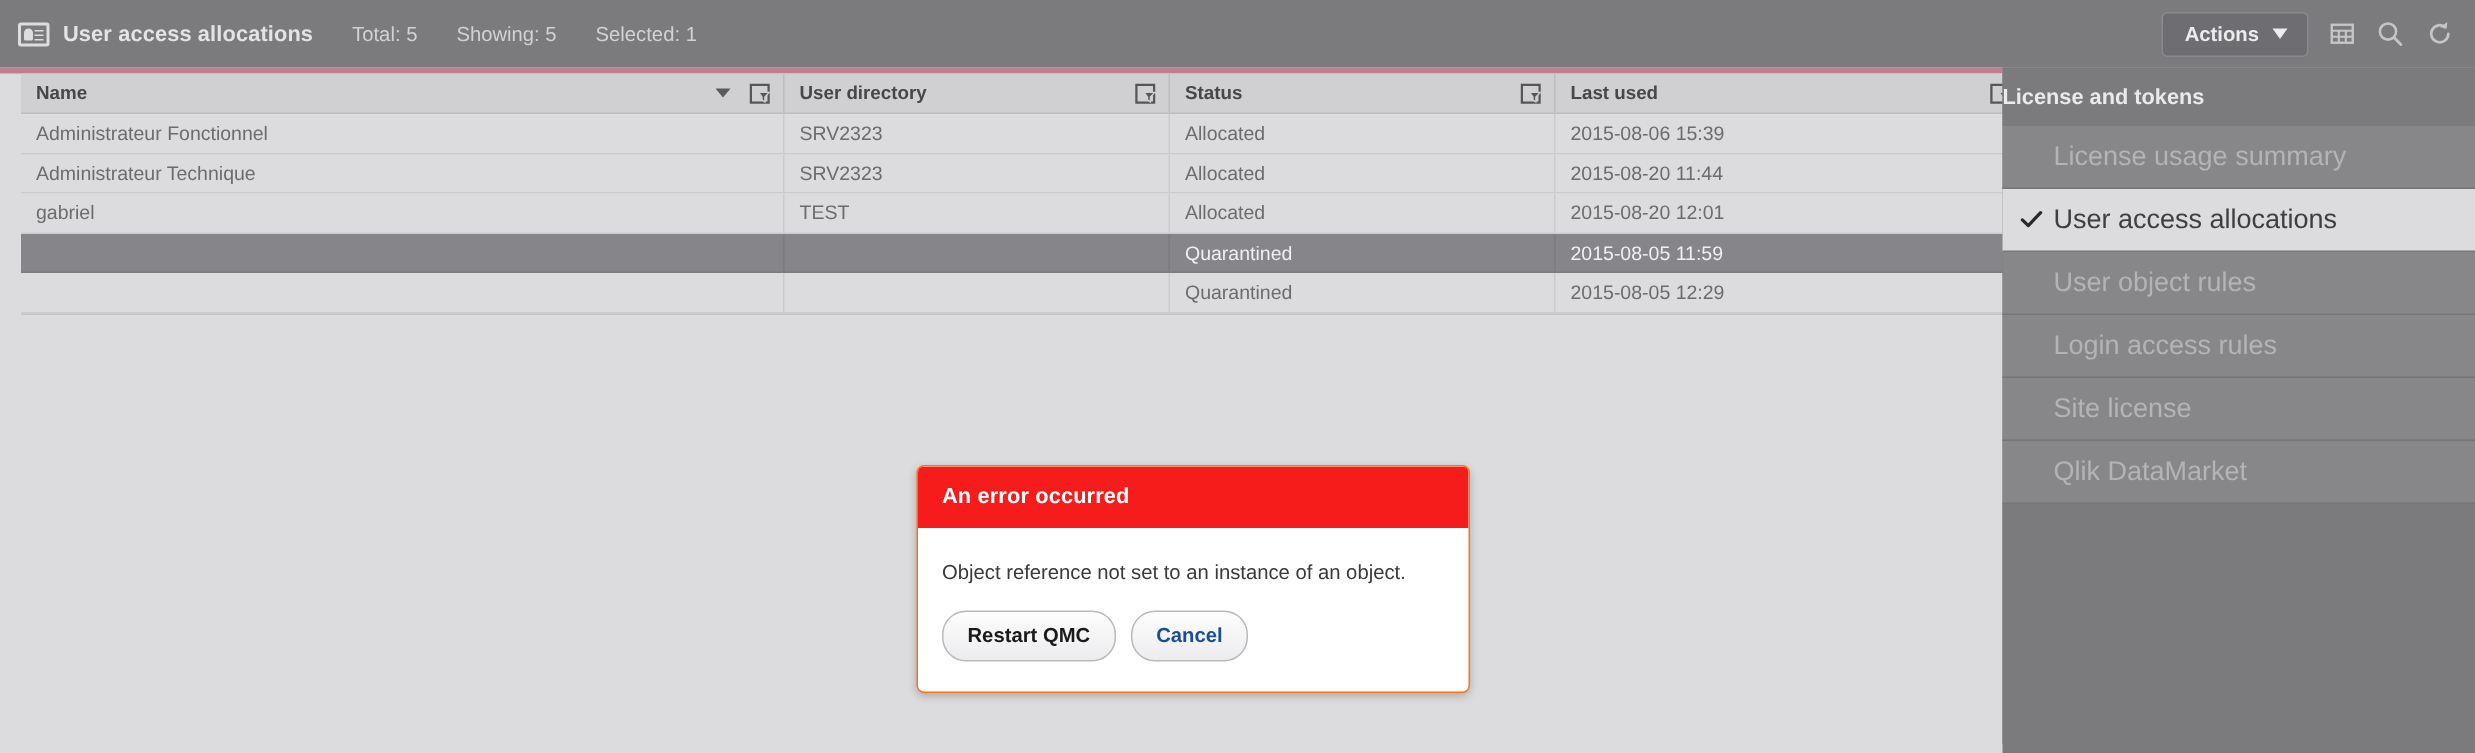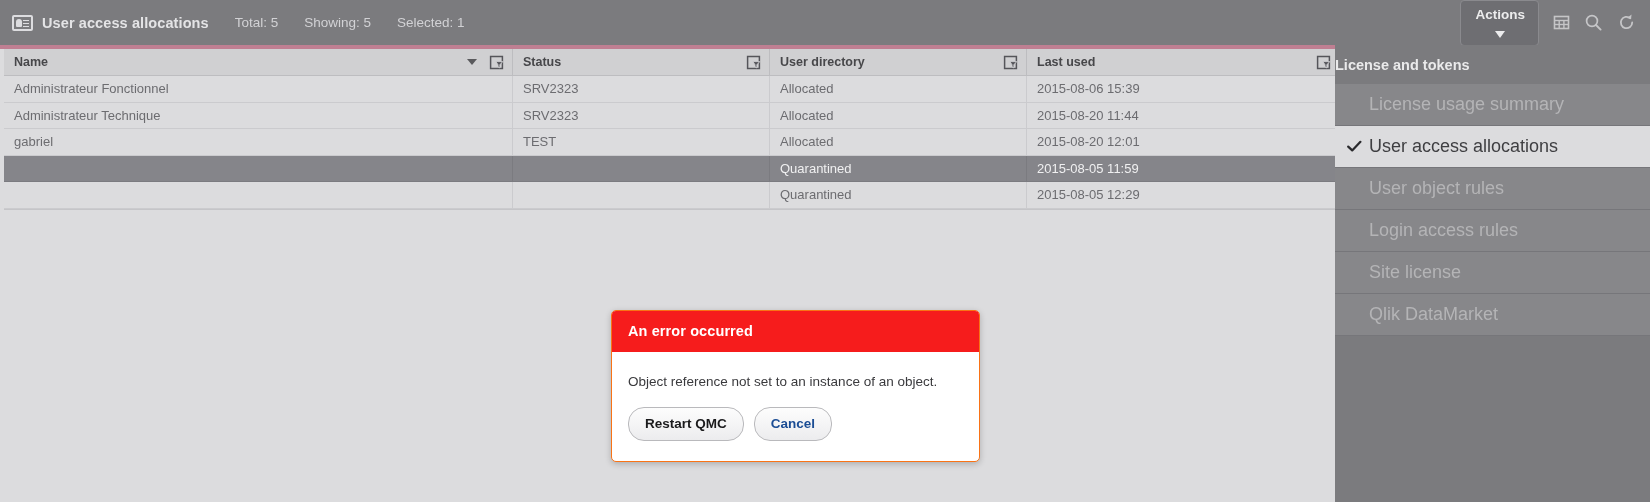--- a/index.html
+++ b/index.html
@@ -88,21 +88,20 @@
     border-radius: 4px;
     color: #ececed;
     font-size: 13.5px;
     font-weight: bold;
     padding: 6px 13px 7px 14px;
     display: flex;
     align-items: center;
     gap: 9px;
     cursor: pointer;
     white-space: nowrap;
-    flex-direction: column;
   }
   .caret-down {
     width: 0; height: 0;
     border-left: 5.5px solid transparent;
     border-right: 5.5px solid transparent;
     border-top: 7px solid #ececed;
   }
   .tool-icon {
     margin-left: 14px;
     cursor: pointer;
@@ -118,21 +117,21 @@
     position: absolute;
     left: 0; top: 45px;
     width: 1335px;
     height: 4px;
     background: #bf7f92;
   }
 
   
   .table-wrap {
     position: absolute;
-    left: 4px; top: 49px;
+    left: 14px; top: 49px;
     width: 1335px;
   }
   .thead {
     display: flex;
     height: 26px;
     background: #d0d0d2;
     border-bottom: 1px solid #bdbdc0;
   }
   .th {
     display: flex;
@@ -337,40 +336,40 @@
         <span class="th-label">Name</span>
         <span class="sort-caret"></span>
         <span class="filter-icon">
           <svg width="15" height="15" viewBox="0 0 15 15">
             <path d="M1.6 1.6 H13.4 V13.4 H1.6 Z" fill="none" stroke="#55555a" stroke-width="1.5"></path>
             <path d="M6.8 6.6 H13.8 L10.9 9.7 V13.0 L9.0 11.6 V9.7 Z" fill="#55555a" stroke="#d0d0d2" stroke-width="0.9"></path>
           </svg>
         </span>
       </div>
 
+      <div class="th col-dir">
+        <span class="th-label">User directory</span>
+        <span class="filter-icon">
+          <svg width="15" height="15" viewBox="0 0 15 15">
+            <path d="M1.6 1.6 H13.4 V13.4 H1.6 Z" fill="none" stroke="#55555a" stroke-width="1.5"></path>
+            <path d="M6.8 6.6 H13.8 L10.9 9.7 V13.0 L9.0 11.6 V9.7 Z" fill="#55555a" stroke="#d0d0d2" stroke-width="0.9"></path>
+          </svg>
+        </span>
+      </div>
+
       <div class="th col-stat">
         <span class="th-label">Status</span>
         <span class="filter-icon">
           <svg width="15" height="15" viewBox="0 0 15 15">
             <path d="M1.6 1.6 H13.4 V13.4 H1.6 Z" fill="none" stroke="#55555a" stroke-width="1.5"></path>
             <path d="M6.8 6.6 H13.8 L10.9 9.7 V13.0 L9.0 11.6 V9.7 Z" fill="#55555a" stroke="#d0d0d2" stroke-width="0.9"></path>
           </svg>
         </span>
       </div>
 
-      <div class="th col-dir">
-        <span class="th-label">User directory</span>
-        <span class="filter-icon">
-          <svg width="15" height="15" viewBox="0 0 15 15">
-            <path d="M1.6 1.6 H13.4 V13.4 H1.6 Z" fill="none" stroke="#55555a" stroke-width="1.5"></path>
-            <path d="M6.8 6.6 H13.8 L10.9 9.7 V13.0 L9.0 11.6 V9.7 Z" fill="#55555a" stroke="#d0d0d2" stroke-width="0.9"></path>
-          </svg>
-        </span>
-      </div>
-
       <div class="th col-last">
         <span class="th-label">Last used</span>
         <span class="filter-icon">
           <svg width="15" height="15" viewBox="0 0 15 15">
             <path d="M1.6 1.6 H13.4 V13.4 H1.6 Z" fill="none" stroke="#55555a" stroke-width="1.5"></path>
             <path d="M6.8 6.6 H13.8 L10.9 9.7 V13.0 L9.0 11.6 V9.7 Z" fill="#55555a" stroke="#d0d0d2" stroke-width="0.9"></path>
           </svg>
         </span>
       </div>
     </div>

